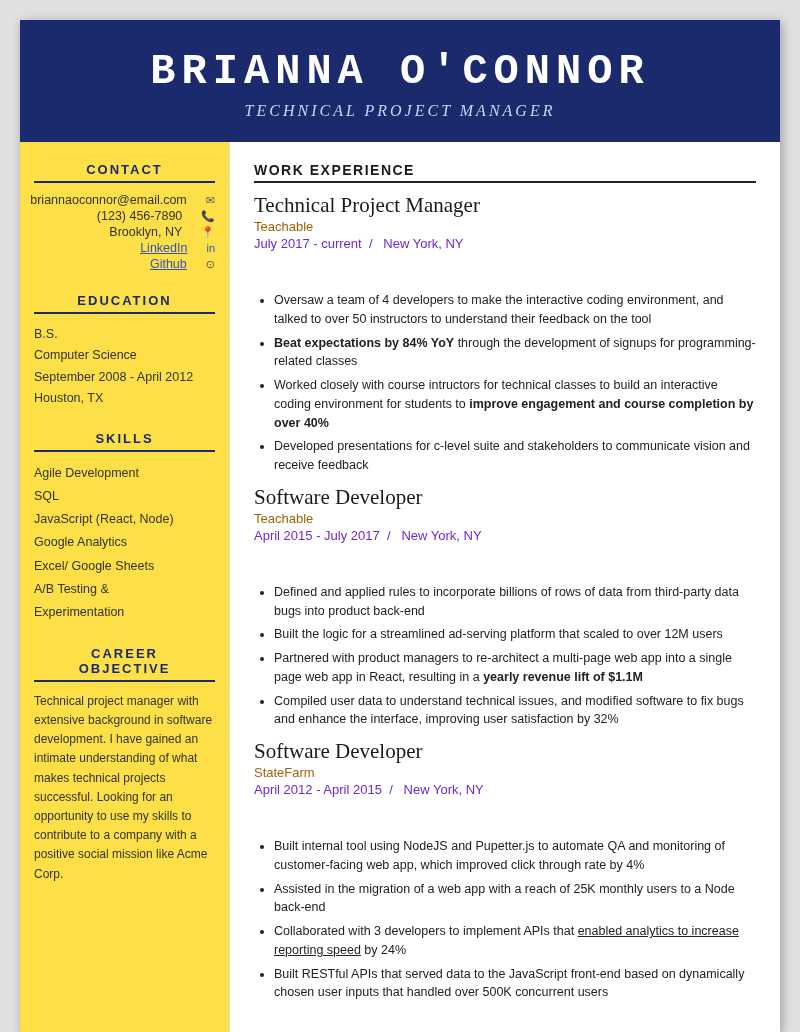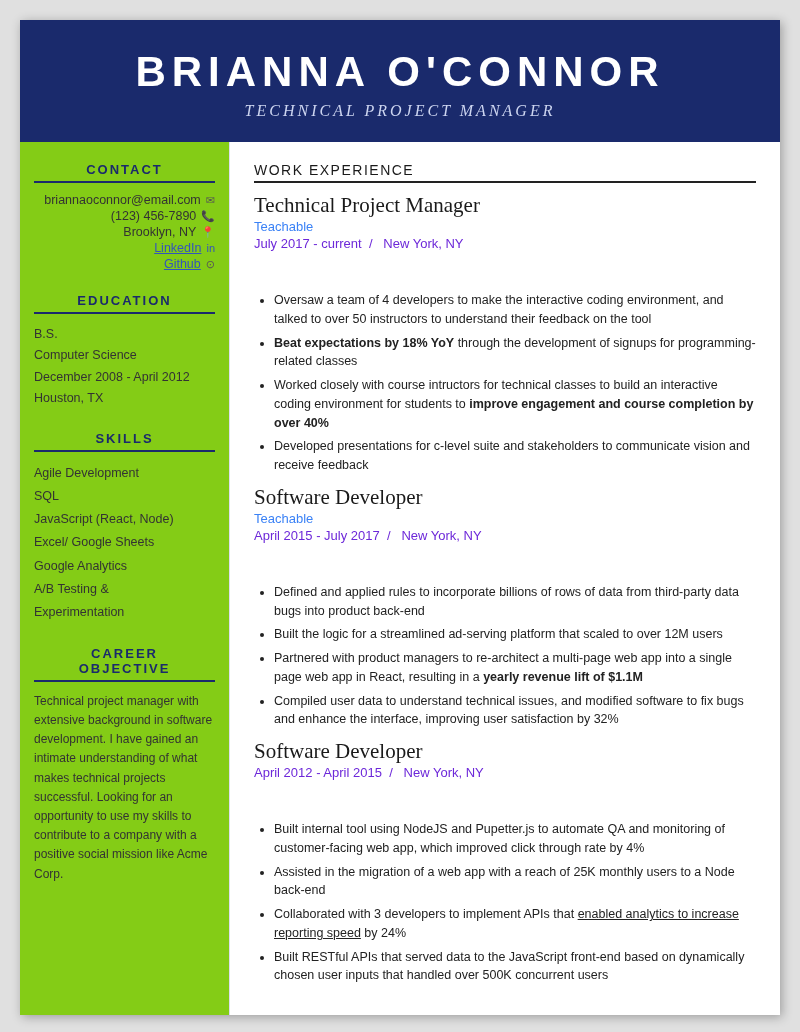--- a/index.html
+++ b/index.html
@@ -20,39 +20,39 @@
     .header {
       background: #1a2a6c;
       color: #fff;
       text-align: center;
       padding: 28px 20px 22px;
     }
     .header-name {
       font-size: 42px;
       font-weight: bold;
       letter-spacing: 6px;
-      font-family: Liberation Sans, sans-serif;
+      font-family: Liberation Mono, monospace;
       text-transform: uppercase;
     }
     .header-title {
       font-style: italic;
       font-size: 16px;
       letter-spacing: 3px;
       margin-top: 6px;
       font-family: Georgia, serif;
       color: #cdd5f0;
     }
     .body {
       display: flex;
       flex-direction: row;
     }
     .sidebar {
       width: 210px;
       min-width: 210px;
-      background: #84cc16;
+      background: #fde047;
       padding: 20px 14px;
       border-right: 1px solid #dde;
     }
     .sidebar-section {
       margin-bottom: 22px;
     }
     .sidebar-section-title {
       font-family: Arial, sans-serif;
       font-weight: bold;
       font-size: 13px;
@@ -68,21 +68,21 @@
       text-align: left;
       font-size: 12.5px;
       line-height: 1.7;
       color: #333;
       font-family: Arial, sans-serif;
     }
     .sidebar-contact-row {
       display: flex;
       align-items: center;
       justify-content: flex-end;
-      gap: 5px;
+      gap: 19px;
       margin-bottom: 2px;
       font-size: 12.5px;
       font-family: Arial, sans-serif;
       color: #333;
     }
     .sidebar-contact-row a {
       color: #3355bb;
     }
     .icon-small {
       font-size: 11px;
@@ -100,40 +100,40 @@
       line-height: 1.6;
       color: #333;
       font-family: Arial, sans-serif;
     }
     .main {
       flex: 1;
       padding: 20px 24px;
     }
     .main-section-title {
       font-family: Arial, sans-serif;
-      font-weight: normal;
+      font-weight: bold;
       font-size: 14px;
       letter-spacing: 1.5px;
       text-transform: uppercase;
       color: #1a1a1a;
       border-bottom: 2px solid #222;
       padding-bottom: 3px;
       margin-bottom: 10px;
     }
     .job-title {
       font-size: 21px;
       font-weight: normal;
       color: #1a1a1a;
       font-family: Georgia, serif;
       margin-top: 8px;
       margin-bottom: 1px;
     }
     .job-company {
       font-size: 13px;
-      color: #3b82f6;
+      color: #a16207;
       font-family: Arial, sans-serif;
       margin-bottom: 2px;
     }
     .job-meta {
       font-size: 13px;
       color: #6d28d9;
       font-family: Arial, sans-serif;
       margin-bottom: 6px;
     }
     .job-bullets {
@@ -191,33 +191,33 @@
           <a href="#">Github</a>
           <span class="icon-small">⊙</span>
         </div>
       </div>
 
       <div class="sidebar-section">
         <div class="sidebar-section-title">EDUCATION</div>
         <div class="sidebar-text">
           <div>B.S.</div>
           <div>Computer Science</div>
-          <div>December 2008 - April 2012</div>
+          <div>September 2008 - April 2012</div>
           <div>Houston, TX</div>
         </div>
       </div>
 
       <div class="sidebar-section">
         <div class="sidebar-section-title">SKILLS</div>
         <div class="skills-list">
           <div>Agile Development</div>
           <div>SQL</div>
           <div>JavaScript (React, Node)</div>
+          <div>Google Analytics</div>
           <div>Excel/ Google Sheets</div>
-          <div>Google Analytics</div>
           <div>A/B Testing &amp;</div>
           <div>Experimentation</div>
         </div>
       </div>
 
       <div class="sidebar-section">
         <div class="sidebar-section-title">
           <span>CAREER</span><br><span>OBJECTIVE</span>
         </div>
         <div class="career-obj-text">Technical project manager with extensive background in software development. I have gained an intimate understanding of what makes technical projects successful. Looking for an opportunity to use my skills to contribute to a company with a positive social mission like Acme Corp.</div>
@@ -227,40 +227,41 @@
 
     <div class="main">
       <div class="main-section-title">WORK EXPERIENCE</div>
 
       <div class="job-separator">
         <div class="job-title">Technical Project Manager</div>
         <div class="job-company">Teachable</div>
         <div class="job-meta">July 2017 - current &nbsp;/ &nbsp; New York, NY</div>
         <ul class="job-bullets">
           <li>Oversaw a team of 4 developers to make the interactive coding environment, and talked to over 50 instructors to understand their feedback on the tool</li>
-          <li><span class="bold">Beat expectations by 18% YoY</span> through the development of signups for programming-related classes</li>
+          <li><span class="bold">Beat expectations by 84% YoY</span> through the development of signups for programming-related classes</li>
           <li>Worked closely with course intructors for technical classes to build an interactive coding environment for students to <span class="bold">improve engagement and course completion by over 40%</span></li>
           <li>Developed presentations for c-level suite and stakeholders to communicate vision and receive feedback</li>
         </ul>
       </div>
 
       <div class="job-separator">
         <div class="job-title">Software Developer</div>
         <div class="job-company">Teachable</div>
         <div class="job-meta">April 2015 - July 2017 &nbsp;/ &nbsp; New York, NY</div>
         <ul class="job-bullets">
           <li>Defined and applied rules to incorporate billions of rows of data from third-party data bugs into product back-end</li>
           <li>Built the logic for a streamlined ad-serving platform that scaled to over 12M users</li>
           <li>Partnered with product managers to re-architect a multi-page web app into a single page web app in React, resulting in a <span class="bold">yearly revenue lift of $1.1M</span></li>
           <li>Compiled user data to understand technical issues, and modified software to fix bugs and enhance the interface, improving user satisfaction by 32%</li>
         </ul>
       </div>
 
       <div class="job-separator">
         <div class="job-title">Software Developer</div>
+        <div class="job-company">StateFarm</div>
         <div class="job-meta">April 2012 - April 2015 &nbsp;/ &nbsp; New York, NY</div>
         <ul class="job-bullets">
           <li>Built internal tool using NodeJS and Pupetter.js to automate QA and monitoring of customer-facing web app, which improved click through rate by 4%</li>
           <li>Assisted in the migration of a web app with a reach of 25K monthly users to a Node back-end</li>
           <li>Collaborated with 3 developers to implement APIs that <span class="underline">enabled analytics to increase reporting speed</span> by 24%</li>
           <li>Built RESTful APIs that served data to the JavaScript front-end based on dynamically chosen user inputs that handled over 500K concurrent users</li>
         </ul>
       </div>
 
     </div>

